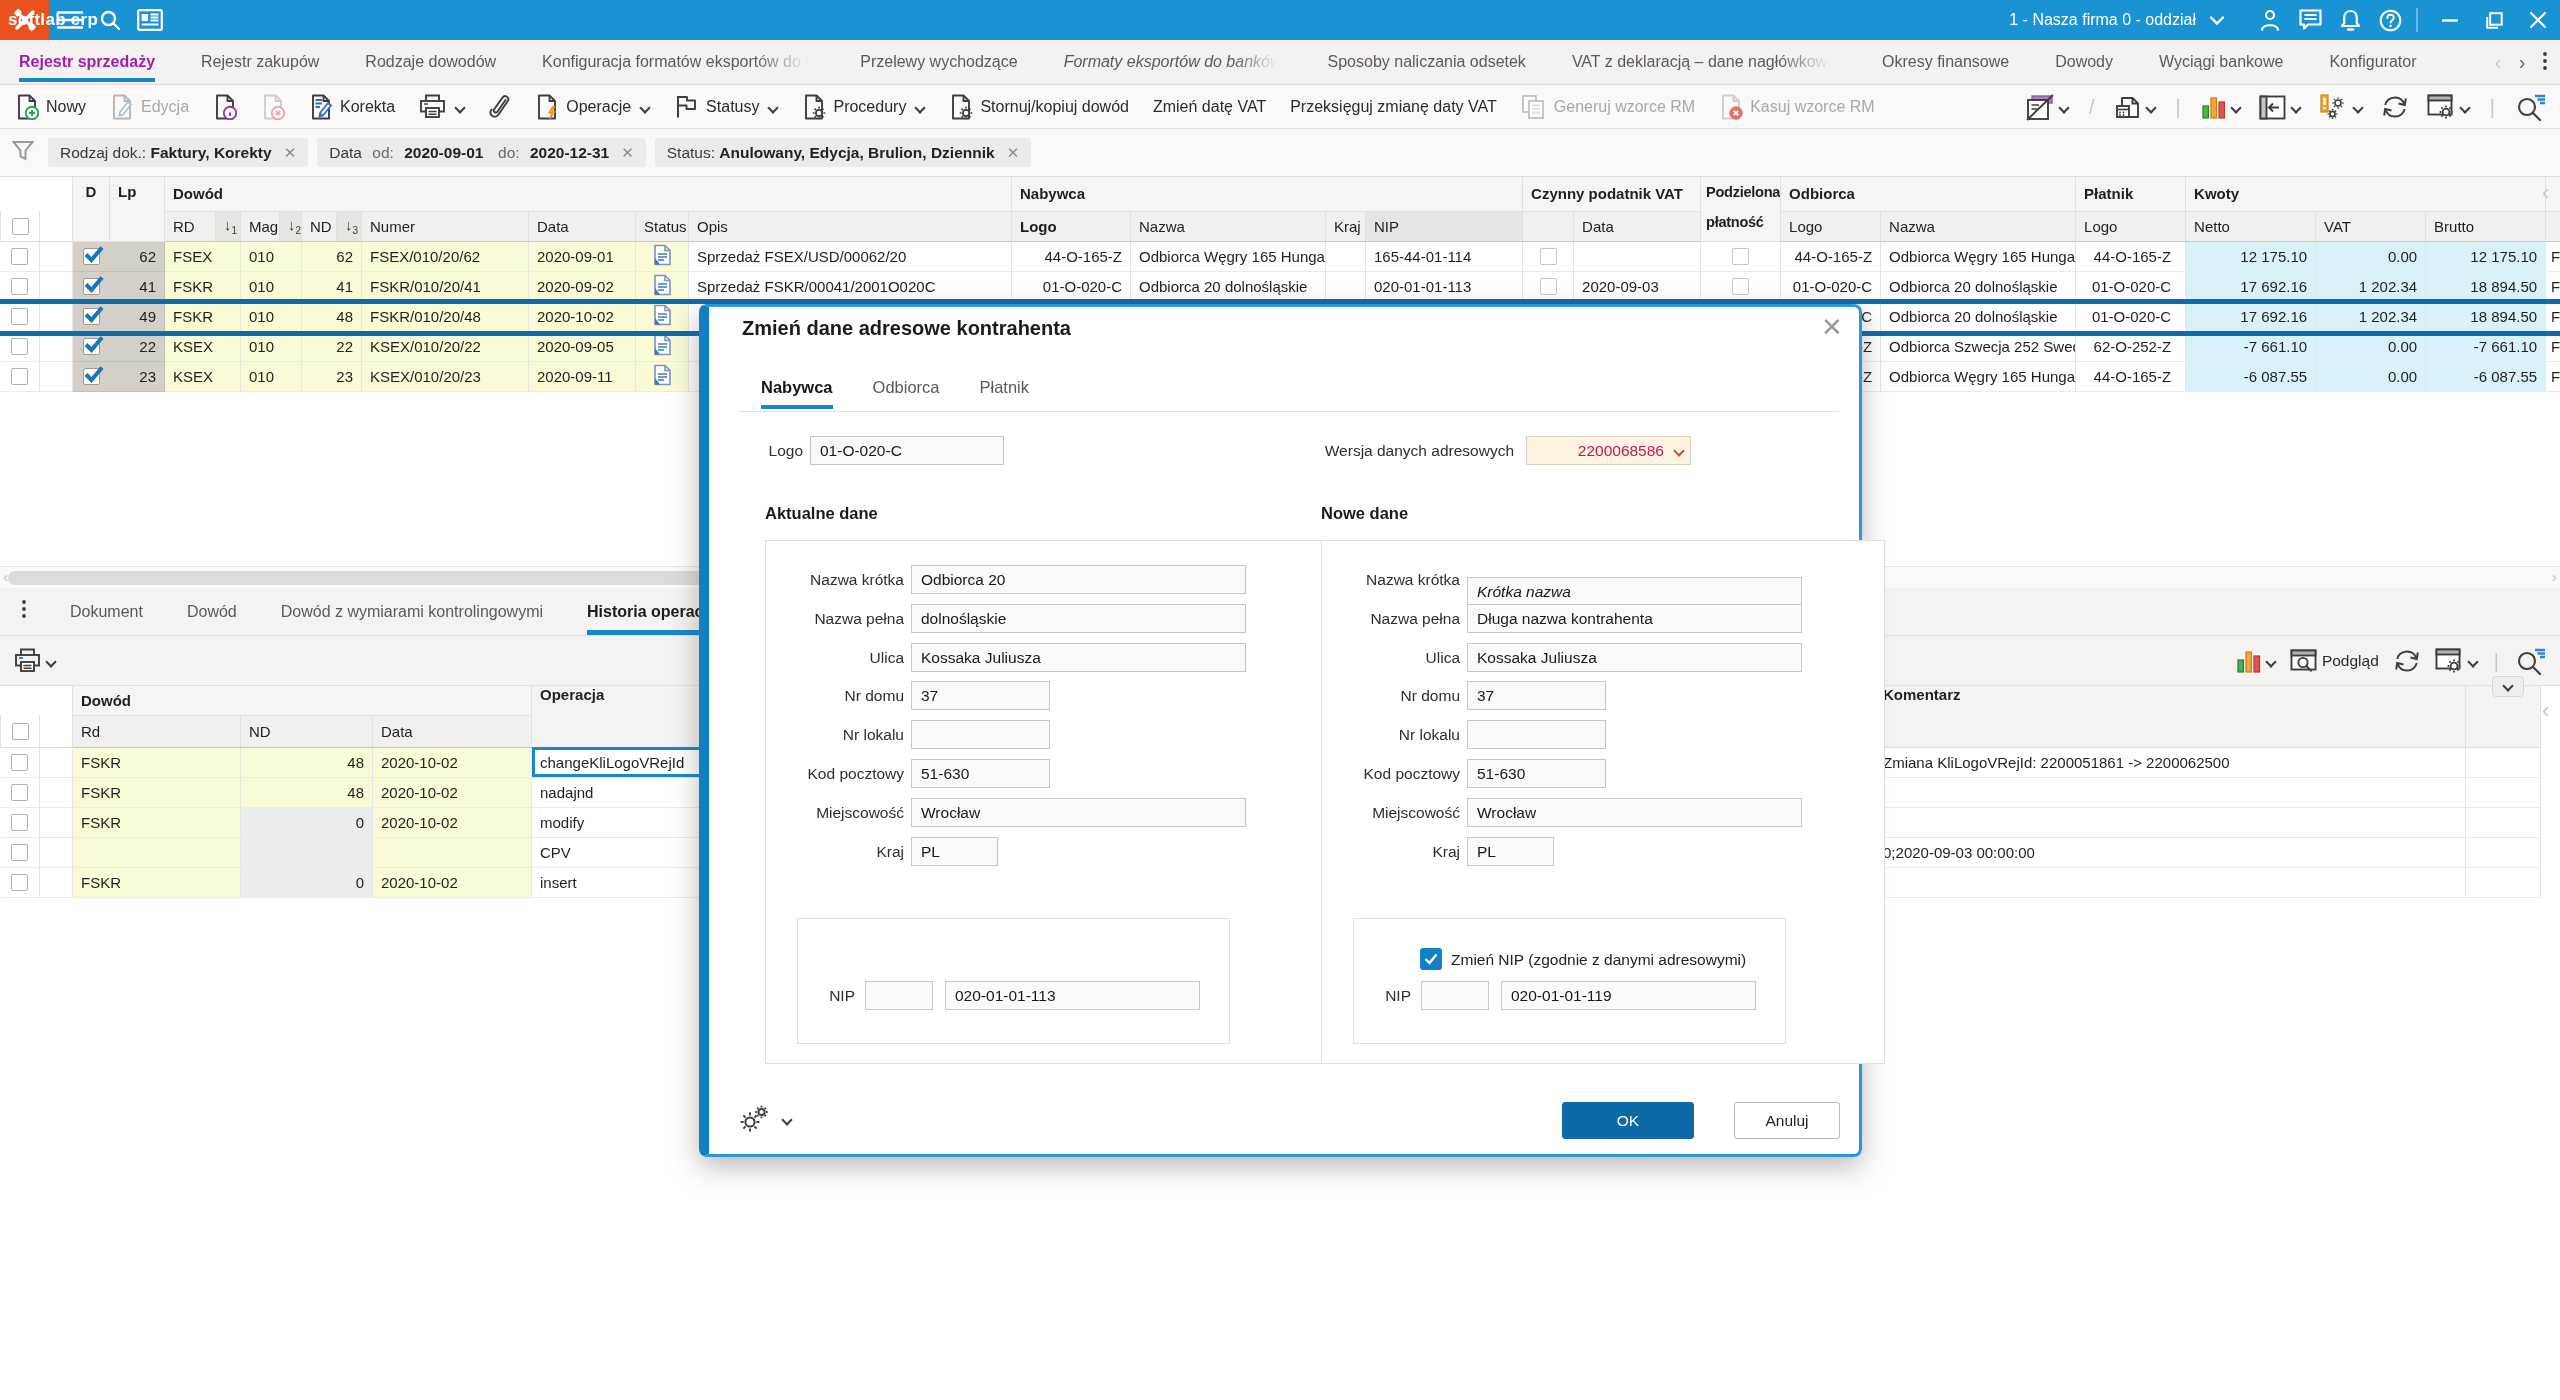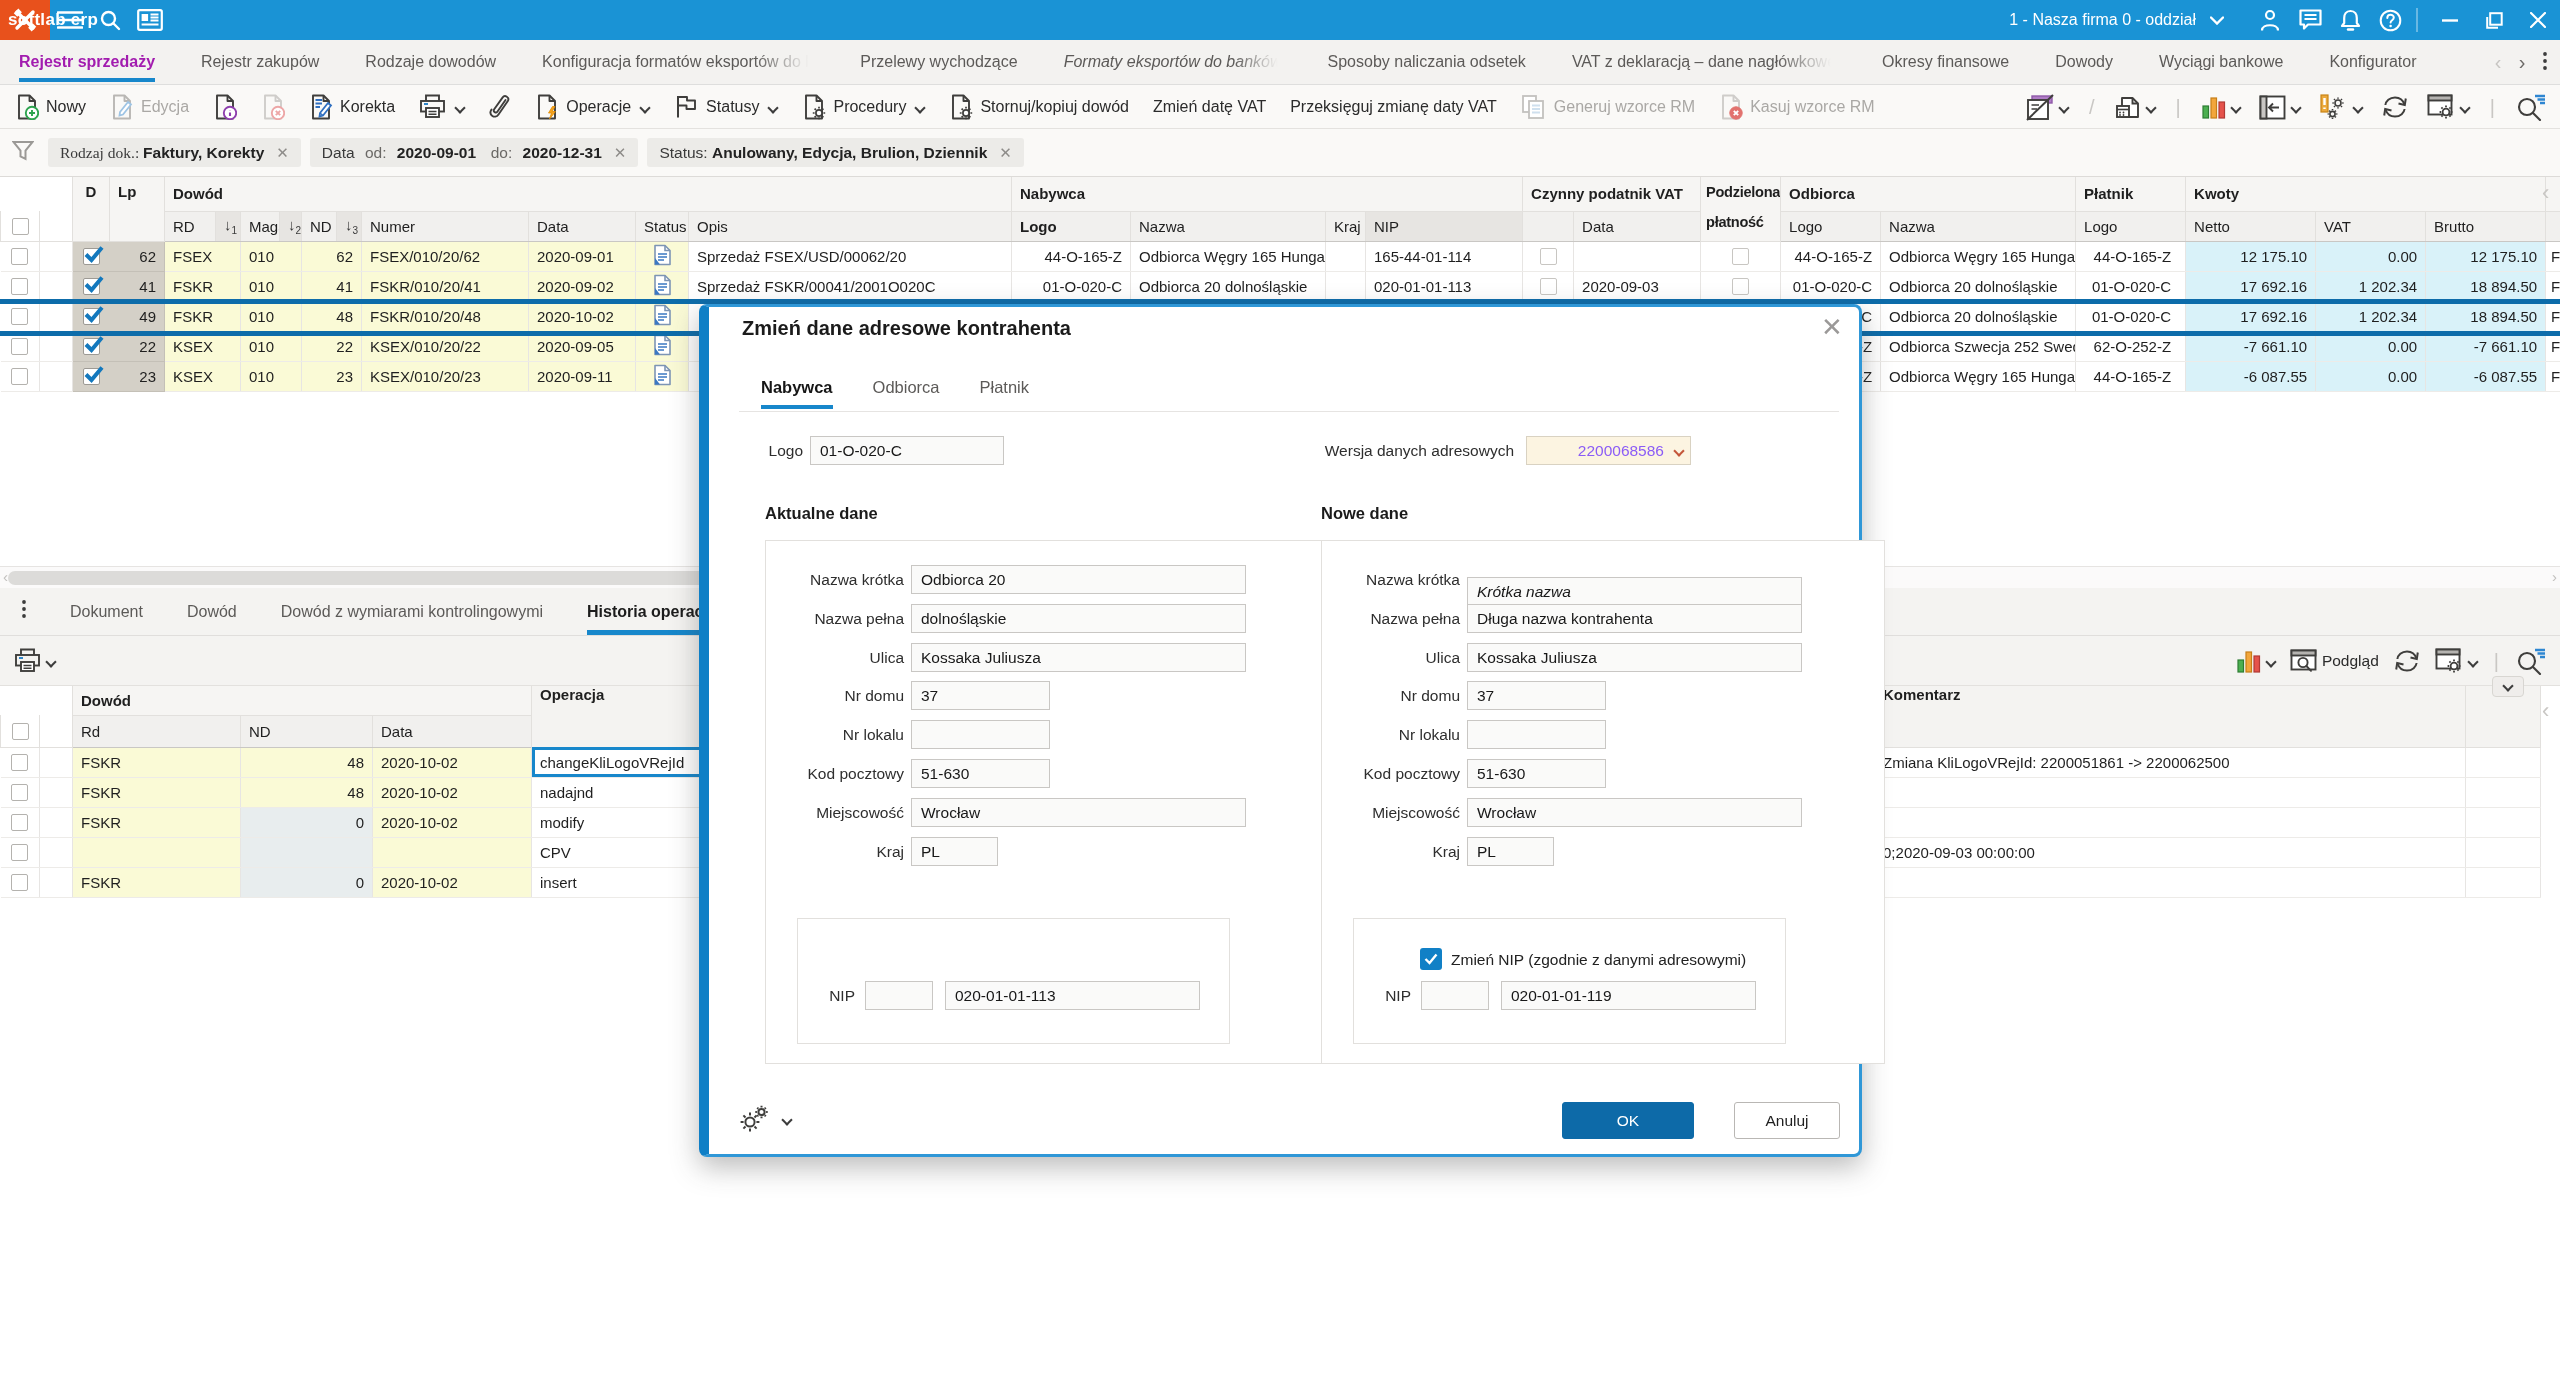--- a/index.html
+++ b/index.html
@@ -106,21 +106,21 @@
     box-shadow:0 10px 28px rgba(60,60,60,.35); z-index:50; }
   .m-title { position:absolute; left:33px; top:10px; font-size:20px; font-weight:700; color:#1b1b1b; }
   .m-close { position:absolute; left:1108px; top:5px; width:30px; height:30px; color:#9b9998; font-size:26px; font-weight:300; display:flex; align-items:center; justify-content:center; cursor:pointer; }
   .m-tabs { position:absolute; left:52px; top:71px; display:flex; gap:40px; }
   .m-tab { position:relative; font-size:16.5px; color:#5c5a58; padding-bottom:12px; cursor:pointer; }
   .m-tab.active { color:#161616; font-weight:700; }
   .m-tab.active::after { content:""; position:absolute; left:0; right:0; bottom:0; height:4px; background:#1787cb; }
   .m-tabline { position:absolute; left:30px; top:104px; width:1100px; height:1px; background:#e6e4e2; }
   .m-label { position:absolute; font-size:15.5px; color:#2e2e2e; text-align:right; }
   .m-input { position:absolute; height:29px; background:#fafaf9; border:1px solid #c9c7c4; font-size:15.5px; color:#181818; display:flex; align-items:center; padding-left:9px; }
-  .m-combo { position:absolute; left:817px; top:129px; width:165px; height:29px; background:#fcf4e1; border:1px solid #d9d2c2; font-size:15.5px; color:#8b5cf6; display:flex; align-items:center; justify-content:flex-end; padding-right:26px; cursor:pointer; }
+  .m-combo { position:absolute; left:817px; top:129px; width:165px; height:29px; background:#fcf4e1; border:1px solid #d9d2c2; font-size:15.5px; color:#be185d; display:flex; align-items:center; justify-content:flex-end; padding-right:26px; cursor:pointer; }
   .m-combo .cchev { position:absolute; right:7px; top:10px; width:8px; height:8px; }
   .m-combo .cchev::before { content:""; position:absolute; left:0; top:0; width:6px; height:6px; border-right:2px solid #c4563a; border-bottom:2px solid #c4563a; transform:rotate(45deg); }
   .m-h2 { position:absolute; font-size:16.5px; font-weight:700; color:#1b1b1b; }
   .m-panel { position:absolute; top:233px; width:564px; height:524px; border:1px solid #e2e0dd; background:#fff;padding-left:28px; }
   .m-nipbox { position:absolute; left:31px; top:377px; width:433px; height:126px; border:1px solid #e2e0dd; }
   .m-chk { position:absolute; width:22px; height:22px; background:#1180c6; border-radius:3px; display:flex; align-items:center; justify-content:center; }
   .m-footer-gear { position:absolute; left:30px; top:798px; display:flex; align-items:center; gap:13px; cursor:pointer; }
   .m-btn { position:absolute; top:795px; height:37px; border-radius:3px; font-size:15.5px; display:flex; align-items:center; justify-content:center; cursor:pointer; }
   .m-ok { left:853px; width:132px; background:#0d6aa8; color:#fff; border:1px solid #0d6aa8; }
   .m-cancel { left:1025px; width:106px; background:#fff; color:#1f1f1f; border:1px solid #b9b7b4; }
@@ -516,21 +516,21 @@
       </div>
   </div>
 
   <div class="filterbar" id="filterbar">
     <span class="funnel">
       <svg width="22" height="22" viewBox="0 0 22 22">
           <path d="M1.5 2 H20.5 L13.5 10.5 V19 L8.5 16.5 V10.5 Z" fill="none" stroke="#9b9996" stroke-width="2"></path>
         </svg>
     </span>
   <div class="chip">
-        <span style="white-space: pre; font-family: Liberation Serif, serif;">Rodzaj dok.: </span>
+        <span style="white-space: pre;">Rodzaj dok.: </span>
         <b style="white-space: pre;">Faktury, Korekty</b>
         <span class="x">✕</span>
       </div>
       <div class="chip">
         <span style="white-space: pre;">Data </span>
         <span class="k" style="white-space: pre;">od: </span>
         <b style="white-space: pre;">2020-09-01</b>
         <span class="k" style="white-space: pre;">  do: </span>
         <b style="white-space: pre;">2020-12-31</b>
         <span class="x">✕</span>

